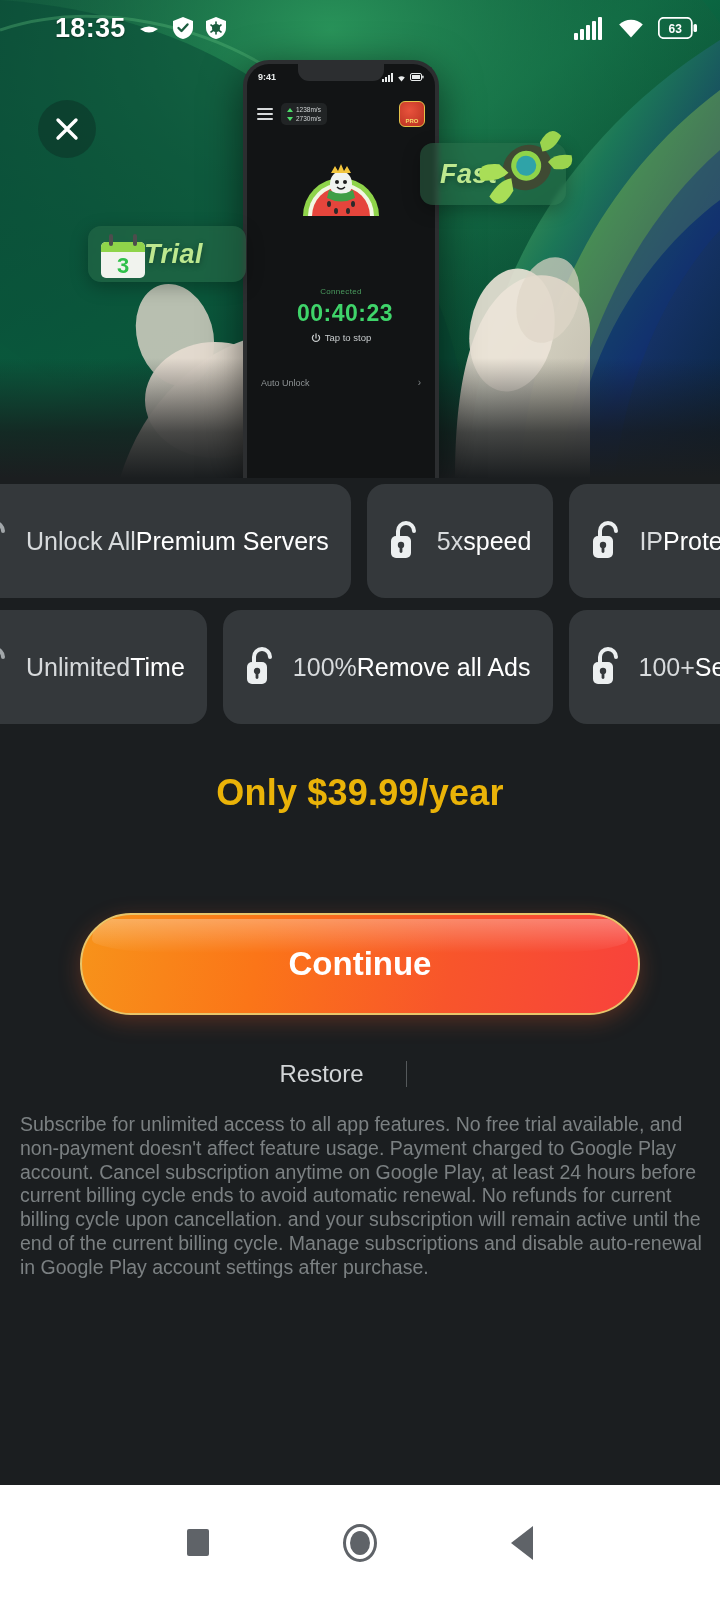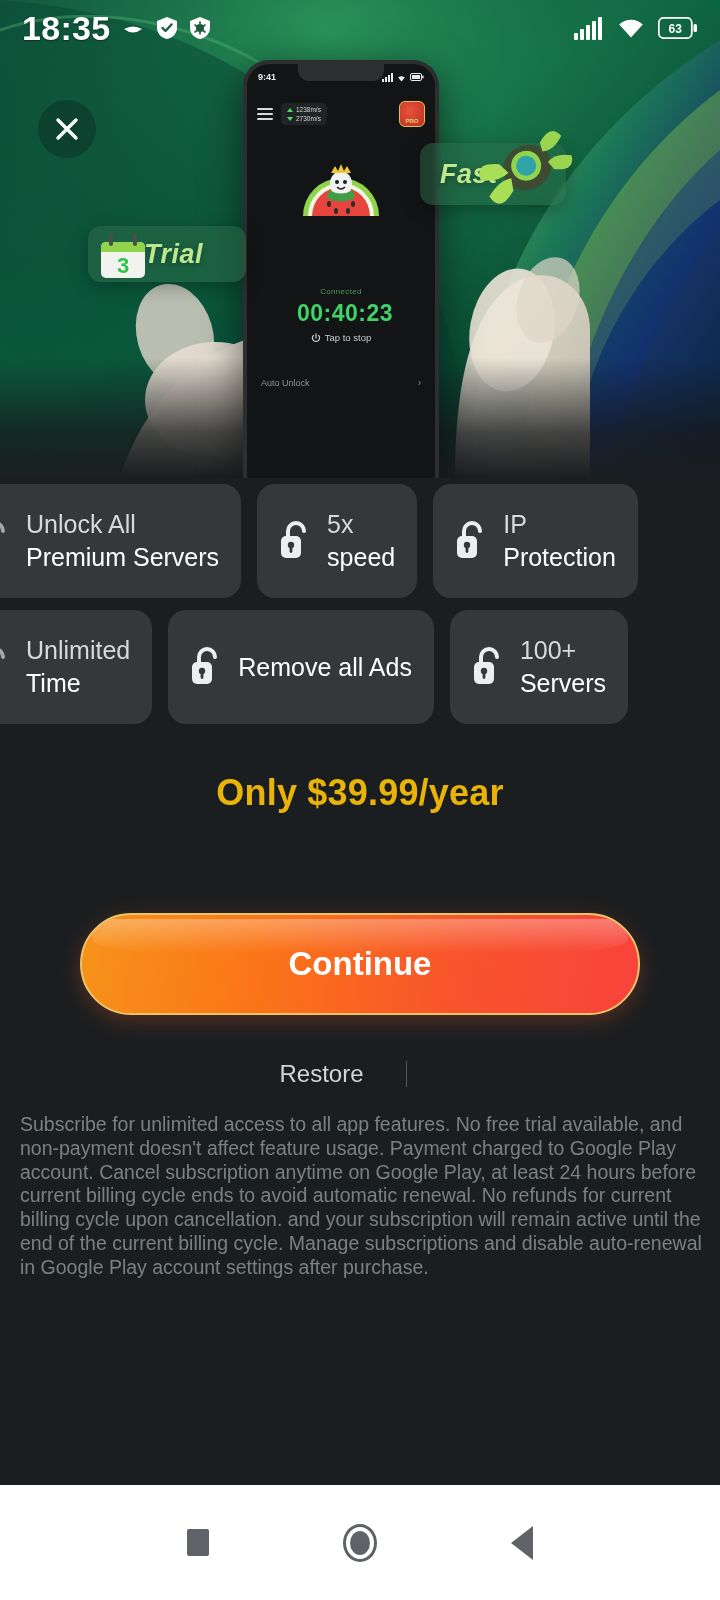--- a/index.html
+++ b/index.html
@@ -11,22 +11,22 @@
     position:relative;
   }
 
   
   .statusbar{
     position:absolute; top:0; left:0; width:720px; height:56px;
     display:flex; align-items:center; justify-content:space-between;
     padding:0 22px; z-index:40;
   }
   .sb-left{ display:flex; align-items:center; gap:11px; }
-  .sb-time{ font-size:34px; font-weight:bold; letter-spacing:.3px; color:#fff;
-            text-shadow:0 1px 2px rgba(0,0,0,.45); }
+  .sb-time{ font-size:27px; font-weight:bold; letter-spacing:.3px; color:#fff;
+            text-shadow:0 1px 2px rgba(0,0,0,.45);margin-left:33px; }
   .sb-right{ display:flex; align-items:center; gap:12px; }
   .ico{ display:block; }
 
   
   .hero{
     position:absolute; top:0; left:0; width:720px; height:478px;
     overflow:hidden; background:#063527;
   }
   .hero-bg{ position:absolute; inset:0; }
   .hero-fade{
@@ -111,21 +111,21 @@
   
   .features{ position:absolute; top:484px; left:0; width:720px; }
   .frow{ display:flex; gap:16px; margin-bottom:12px; }
   .frow.r1{ margin-left:-44px; }
   .frow.r2{ margin-left:-44px; }
   .chip{
     background:#34383b; border-radius:18px; height:114px;
     display:flex; align-items:center; gap:14px; padding:0 22px;
     flex:0 0 auto;
   }
-  .chip-lines{ display:flex; flex-direction:column; justify-content:center; }
+  .chip-lines{ display:flex; flex-direction:row; justify-content:center; }
   .chip-l1{ font-size:25px; color:#d7dadc; line-height:1.32; white-space:nowrap; }
   .chip-l2{ font-size:25px; color:#fff; line-height:1.32; white-space:nowrap; }
 
   
   .price{
     position:absolute; top:772px; left:0; width:720px; text-align:center;
     font-size:36px; font-weight:bold; color:#eab308; letter-spacing:.2px;
   }
 
   
@@ -448,20 +448,21 @@
     <div class="chip">
       <span>
         <svg width="34" height="42" viewBox="0 0 34 42">
           <path d="M9 19 V13 a8 8 0 0 1 16 0" stroke="#eceff0" stroke-width="4" fill="none" stroke-linecap="round"></path>
           <rect x="2" y="18" width="20" height="22" rx="5" fill="#eceff0"></rect>
           <circle cx="12" cy="27" r="3.2" fill="#34383b"></circle>
             <rect x="10.6" y="28" width="2.8" height="7" rx="1.4" fill="#34383b"></rect>
         </svg>
       </span>
       <span class="chip-lines">
+        <span class="chip-l1">100%</span>
         <span class="chip-l2">Remove all Ads</span>
       </span>
     </div>
     <div class="chip">
       <span>
         <svg width="34" height="42" viewBox="0 0 34 42">
           <path d="M9 19 V13 a8 8 0 0 1 16 0" stroke="#eceff0" stroke-width="4" fill="none" stroke-linecap="round"></path>
           <rect x="2" y="18" width="20" height="22" rx="5" fill="#eceff0"></rect>
           <circle cx="12" cy="27" r="3.2" fill="#34383b"></circle>
             <rect x="10.6" y="28" width="2.8" height="7" rx="1.4" fill="#34383b"></rect>

